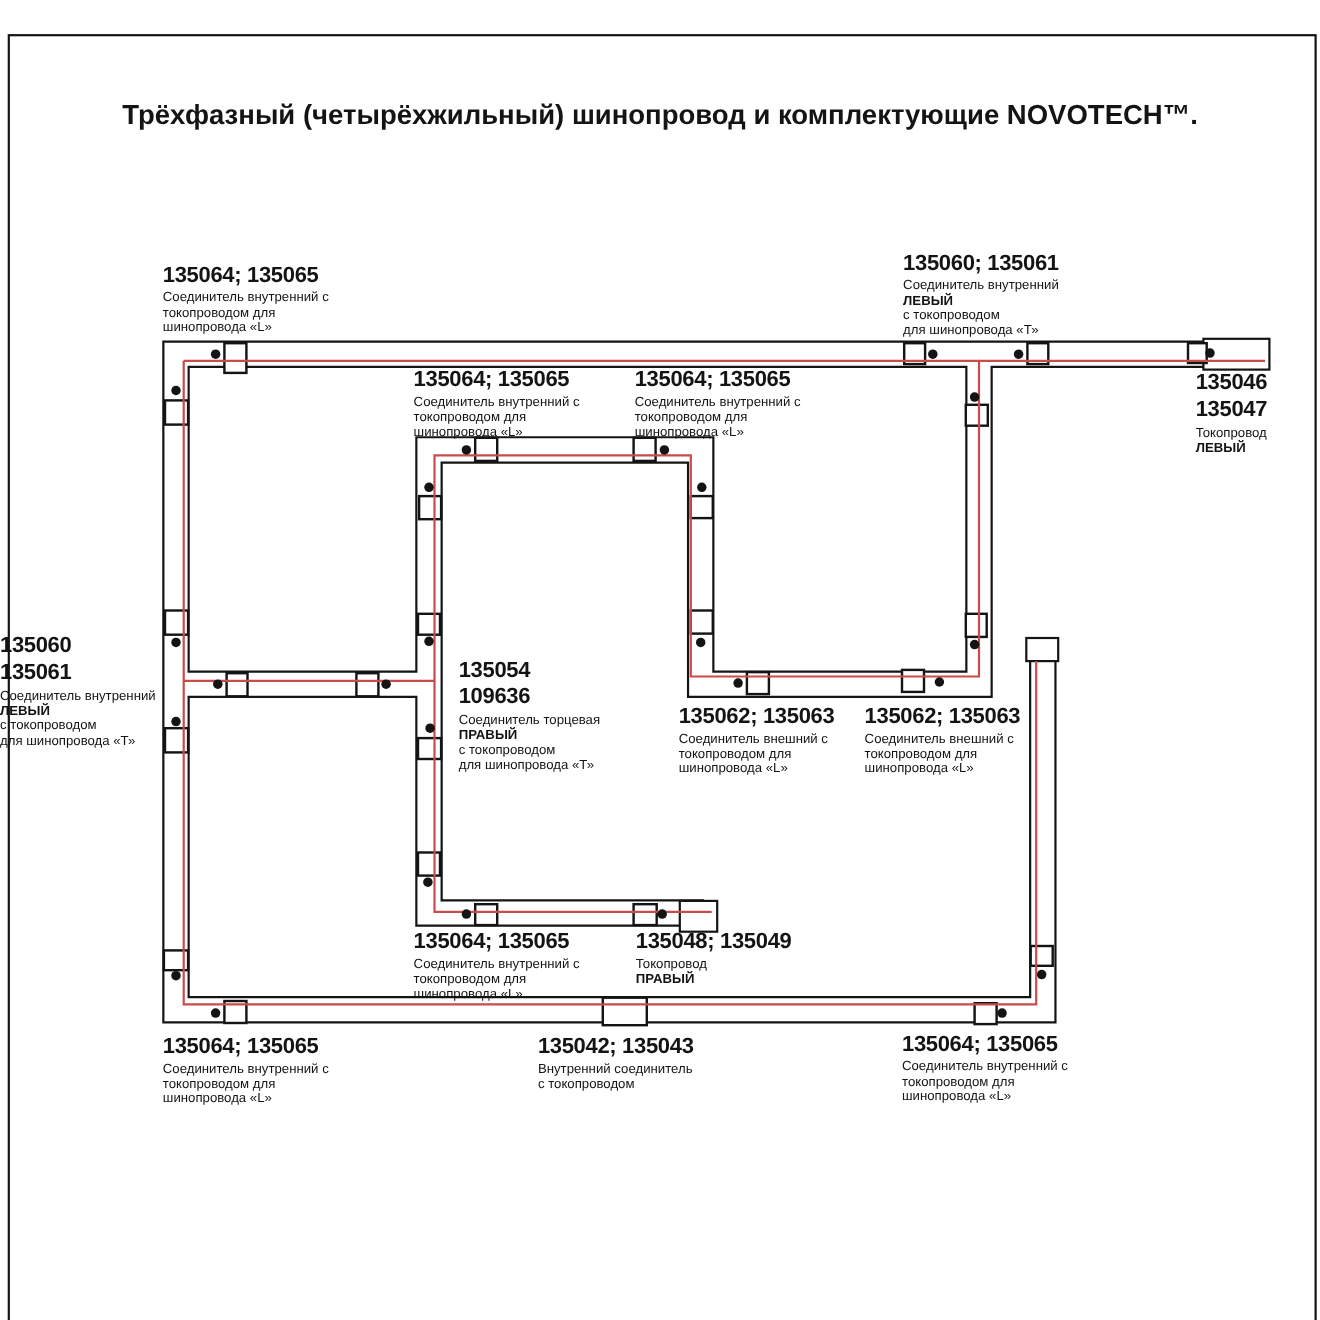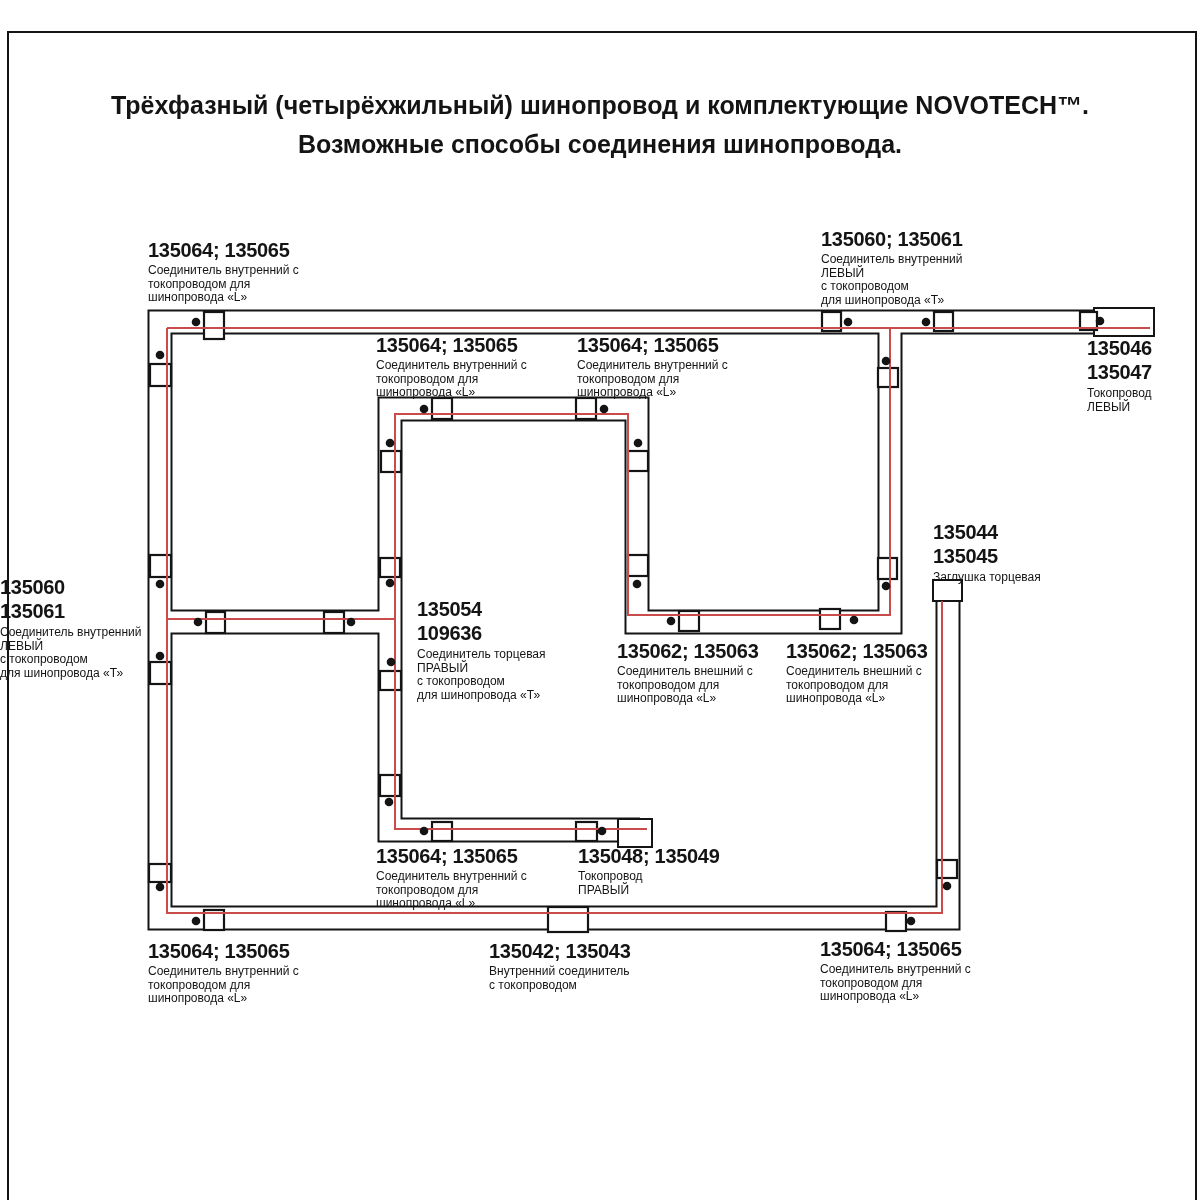--- a/index.html
+++ b/index.html
@@ -12,21 +12,21 @@
   .tw{fill:none;stroke:#ffffff;stroke-width:21;stroke-linejoin:miter;stroke-linecap:butt;}
   .sq{fill:#ffffff;stroke:var(--ink);stroke-width:2.2;}
   .cap{fill:#ffffff;stroke:var(--ink);stroke-width:2;}
   .wire{fill:none;stroke:var(--wire);stroke-width:2;}
   .dot{fill:var(--ink);}
   .title{position:absolute;left:0;top:62px;width:100%;text-align:center;font-weight:bold;font-size:25px;line-height:39px;}
   .lbl{position:absolute;white-space:nowrap;}
   .code{font-size:20px;font-weight:bold;line-height:21px;letter-spacing:-0.3px;}
   .codes2 .code{line-height:24px;}
   .desc{font-size:12px;line-height:13.5px;margin-top:3px;}
-  .desc .b,.desc.b,.bline{font-weight:normal;}
+  .desc .b,.desc.b,.bline{font-weight:bold;}
   .ralign{}
 </style>
 </head>
 <body style="background: rgb(255, 255, 255);">
 
 <div class="page">
 
   <svg class="diagram-svg" width="1200" height="1200" viewBox="0 0 1200 1200">
 
     <rect class="frame" x="8" y="8" width="1188" height="1186"></rect>
@@ -113,21 +113,20 @@
       <circle class="dot" cx="602" cy="807" r="4.3"></circle>
       <circle class="dot" cx="196" cy="897" r="4.3"></circle>
       <circle class="dot" cx="160" cy="863" r="4.3"></circle>
       <circle class="dot" cx="911" cy="897" r="4.3"></circle>
       <circle class="dot" cx="947" cy="862" r="4.3"></circle>
     </g>
   </svg>
 
   <div class="title">
     <div>Трёхфазный (четырёхжильный) шинопровод и комплектующие NOVOTECH™.</div>
-    <div>Возможные способы соединения шинопровода.</div>
   </div>
 
   <div class="lbl" style="left:148px;top:216px">
     <div class="code">135064; 135065</div>
     <div class="desc">
       <div>Соединитель внутренний с</div>
       <div>токопроводом для</div>
       <div>шинопровода «L»</div>
     </div>
   </div>
@@ -184,27 +183,20 @@
     <div class="code">135054</div>
     <div class="code">109636</div>
     <div class="desc">
       <div>Соединитель торцевая</div>
       <div class="bline">ПРАВЫЙ</div>
       <div>с токопроводом</div>
       <div>для шинопровода «Т»</div>
     </div>
   </div>
 
-  <div class="lbl codes2" style="left:933px;top:496px">
-    <div class="code">135044</div>
-    <div class="code">135045</div>
-    <div class="desc">
-      <div>Заглушка торцевая</div>
-    </div>
-  </div>
 
   <div class="lbl" style="left:617px;top:617px">
     <div class="code">135062; 135063</div>
     <div class="desc">
       <div>Соединитель внешний с</div>
       <div>токопроводом для</div>
       <div>шинопровода «L»</div>
     </div>
   </div>
 

